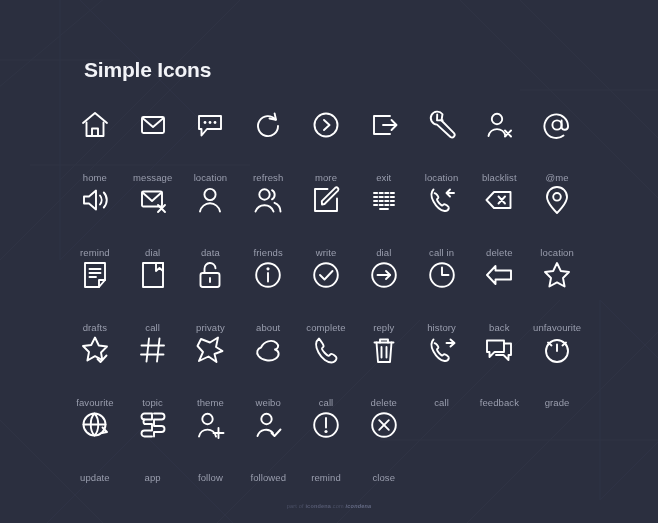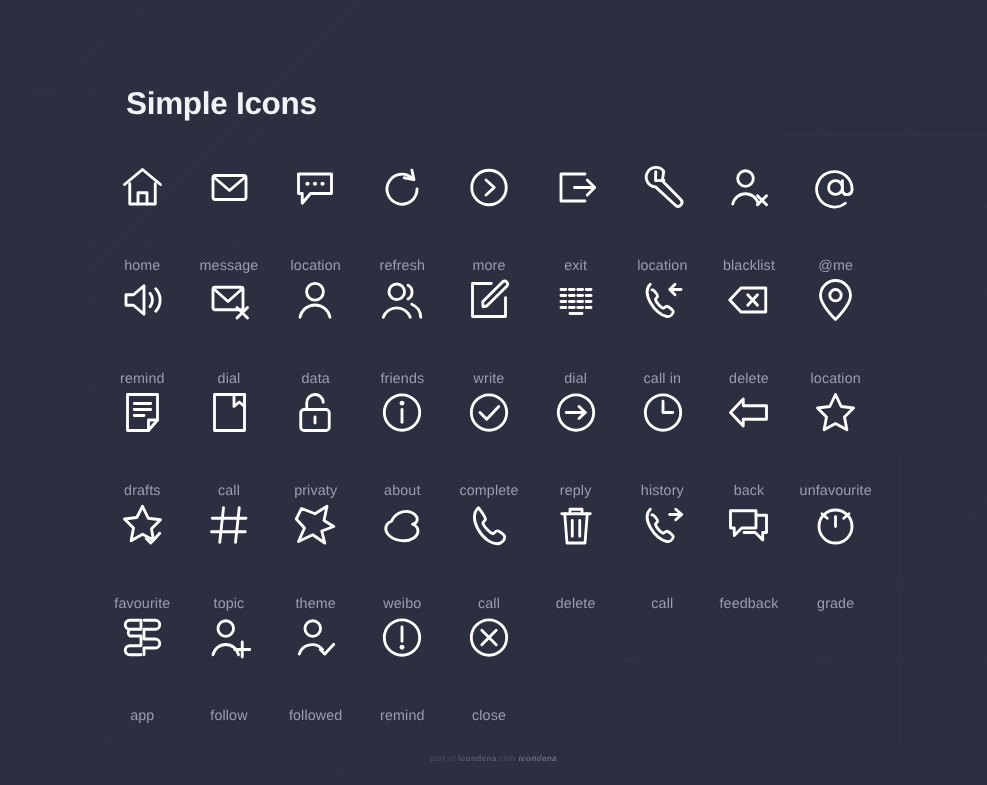--- a/index.html
+++ b/index.html
@@ -468,20 +468,31 @@
             <circle cx="15" cy="16" r="11"></circle>
             <path d="M15 9.5 V16"></path>
             <path d="M6 7.5 L9.5 10.5 M24 7.5 L20.5 10.5"></path>
           </svg>
         </div>
         <div class="label">grade</div>
       </div>
       <div class="cell">
         <div class="glyph">
           <svg viewBox="0 0 30 30">
+            <circle cx="14.5" cy="14.5" r="11"></circle>
+            <path d="M3.5 14.5 H25.5"></path>
+            <path d="M14.5 3.5 C19.5 8.5 19.5 20.5 14.5 25.5 C9.5 20.5 9.5 8.5 14.5 3.5 Z"></path>
+            <path d="M22.5 17.5 L27 22 L22 23" stroke-width="2.2"></path>
+          </svg>
+        </div>
+        <div class="label">update</div>
+      </div>
+      <div class="cell">
+        <div class="glyph">
+          <svg viewBox="0 0 30 30">
             <path d="M14 3.5 H6.5 A3 3 0 0 0 6.5 9.5 H14 V3.5 Z"></path>
             <path d="M16 3.5 H23.5 A3 3 0 0 1 23.5 9.5 H16 V16 H23.5 A3 3 0 0 1 23.5 22 H16 V26.5"></path>
             <path d="M14 26.5 H6.5 A3 3 0 0 1 6.5 20.5 H14 V14 H6.5 A3 3 0 0 1 6.5 9.5"></path>
           </svg>
         </div>
         <div class="label">app</div>
       </div>
       <div class="cell">
         <div class="glyph">
           <svg viewBox="0 0 30 30">

